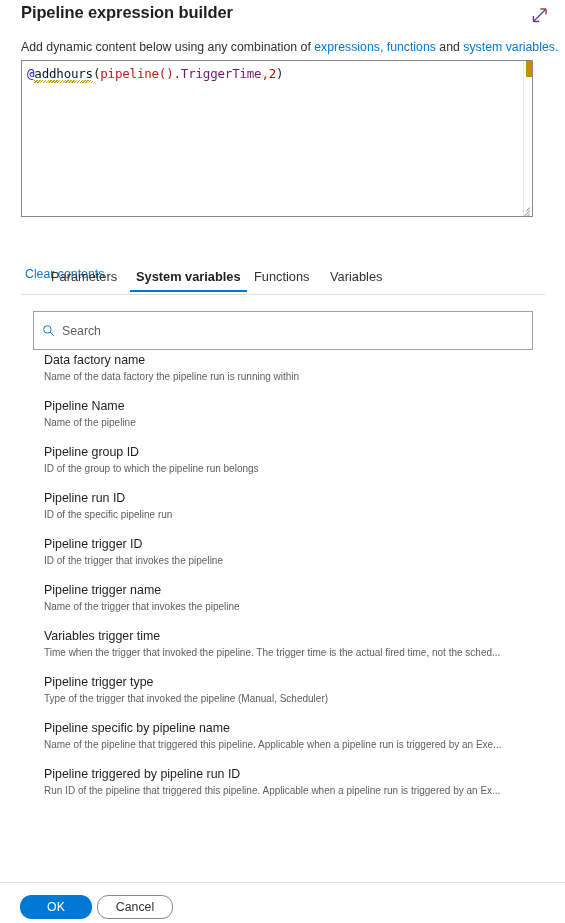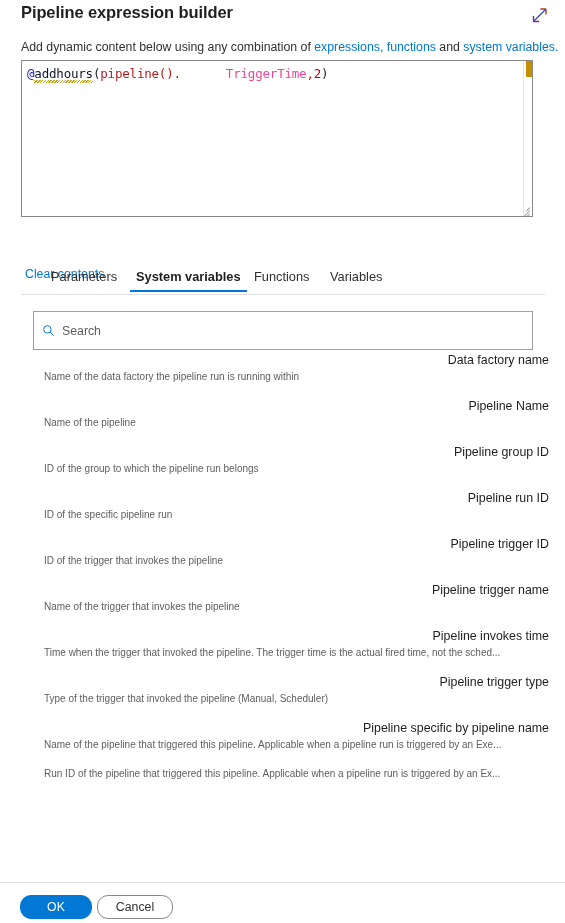--- a/index.html
+++ b/index.html
@@ -86,21 +86,21 @@
   .tok-fn      { color: #0f172a; position: relative; }
   .tok-fn::after{
     content: "";
     position: absolute;
     left: 0; right: 0; bottom: -2px;
     height: 3px;
     background-image:
       repeating-linear-gradient(135deg,#c8a415 0px,#c8a415 1px,transparent 1px,transparent 2px);
   }
   .tok-paren   { color: #1c1c1c; }
-  .tok-prop    { color: #ec4899; margin-left: 45px; }
+  .tok-prop    { color: #701a75; }
   .tok-num     { color: #c00000; }
   .tok-plain   { color: #b91c1c; }
 
   .editor-ruler {
     position: absolute;
     top: 0; bottom: 0;
     left: 501px;
     width: 1px;
     background: #e6e6e6;
   }
@@ -214,21 +214,20 @@
   }
   .var-item {
     margin-bottom: 14px;
     cursor: pointer;
   }
   .var-name {
     font-size: 12.4px;
     color: #201f1e;
     line-height: 16px;
     white-space: nowrap;
-    text-align: right;
   }
   .var-desc {
     font-size: 10px;
     color: #605e5c;
     line-height: 15px;
     margin-top: 1px;
     white-space: nowrap;
     overflow: hidden;
     max-width: 497px;
   }
@@ -331,32 +330,33 @@
     </div>
     <div class="var-item">
       <div class="var-name">Pipeline trigger ID</div>
       <div class="var-desc">ID of the trigger that invokes the pipeline</div>
     </div>
     <div class="var-item">
       <div class="var-name">Pipeline trigger name</div>
       <div class="var-desc">Name of the trigger that invokes the pipeline</div>
     </div>
     <div class="var-item">
-      <div class="var-name">Pipeline invokes time</div>
+      <div class="var-name">Variables trigger time</div>
       <div class="var-desc">Time when the trigger that invoked the pipeline. The trigger time is the actual fired time, not the sched...</div>
     </div>
     <div class="var-item">
       <div class="var-name">Pipeline trigger type</div>
       <div class="var-desc">Type of the trigger that invoked the pipeline (Manual, Scheduler)</div>
     </div>
     <div class="var-item">
       <div class="var-name">Pipeline specific by pipeline name</div>
       <div class="var-desc">Name of the pipeline that triggered this pipeline. Applicable when a pipeline run is triggered by an Exe...</div>
     </div>
     <div class="var-item">
+      <div class="var-name">Pipeline triggered by pipeline run ID</div>
       <div class="var-desc">Run ID of the pipeline that triggered this pipeline. Applicable when a pipeline run is triggered by an Ex...</div>
     </div>
   </div>
 
   <div class="footer-line"></div>
   <button class="btn btn-ok">OK</button>
   <button class="btn btn-cancel">Cancel</button>
 
 </div>
 

